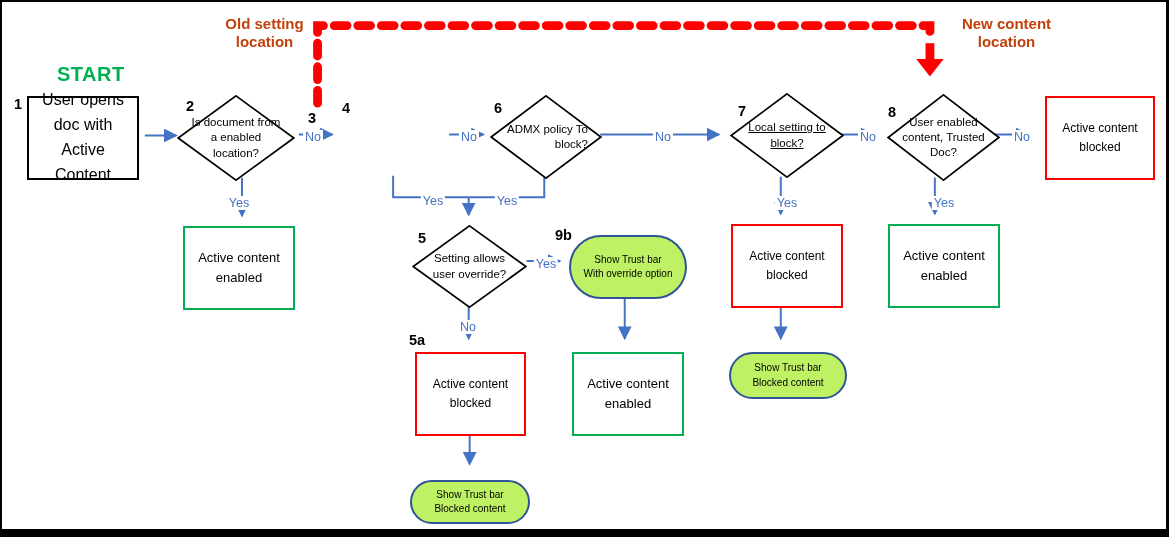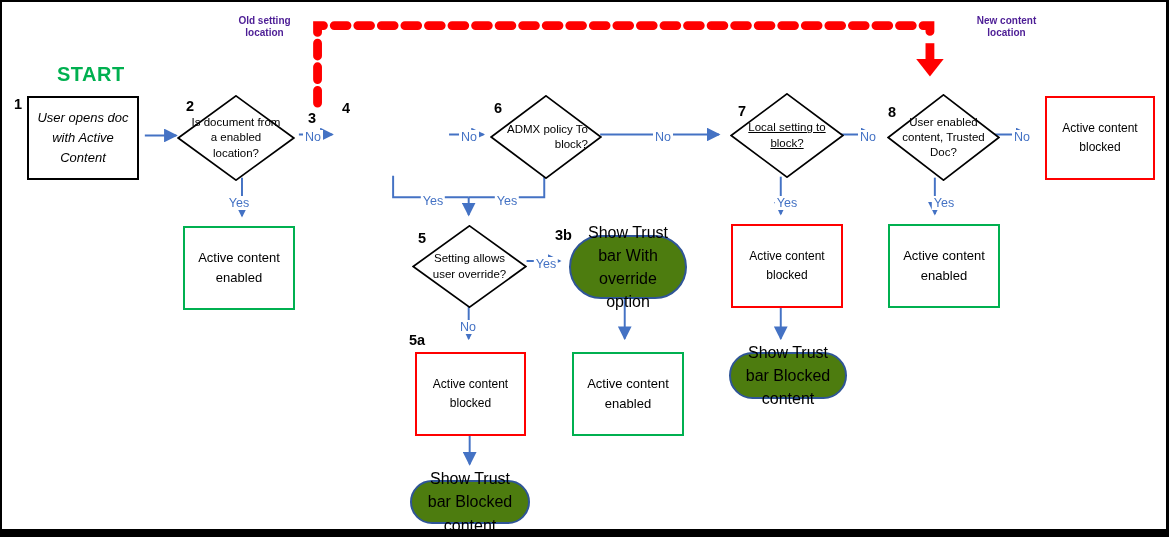--- a/index.html
+++ b/index.html
@@ -5,32 +5,32 @@
   html,body{margin:0;padding:0;background:#fff;}
   .canvas{
     position:relative;width:1169px;height:537px;background:#ffffff;
     border:2px solid #000;border-right-width:3px;border-bottom-width:8px;
     box-sizing:border-box;overflow:hidden;
     font-family:"Liberation Sans",sans-serif;color:#000;
   }
   svg.connectors{position:absolute;left:0;top:0;width:100%;height:100%;z-index:1;}
   .node{position:absolute;box-sizing:border-box;display:flex;align-items:center;
     justify-content:center;text-align:center;z-index:2;background:#fff;}
-  .box-black{border:2px solid #000;font-size:13px;line-height:1.55;font-style:italic;}
+  .box-black{border:2px solid #000;font-size:16px;line-height:1.55;}
   .box-red{border:2px solid #ff0000;font-size:12px;line-height:1.55;justify-content:flex-end;}
   .box-green{border:2px solid #00b050;font-size:13px;line-height:1.55;}
-  .stadium{background:#4d7c0f;border:2px solid #2f5597;font-size:16px;line-height:1.45;}
+  .stadium{background:#bef264;border:2px solid #2f5597;font-size:10px;line-height:1.45;}
   .diamond{position:absolute;z-index:2;display:flex;align-items:center;justify-content:center;
     text-align:center;background:transparent;}
   .diamond svg{position:absolute;left:0;top:0;width:100%;height:100%;}
   .diamond .dtext{position:relative;font-size:11.5px;line-height:1.32;z-index:1;}
   .num{position:absolute;font-weight:bold;font-size:14.5px;color:#000;z-index:3;}
   .edge-label{position:absolute;transform:translate(-50%,-50%);color:#4472c4;
     background:#fff;font-size:12.5px;padding:0 2px;z-index:3;white-space:nowrap;}
-  .red-caption{position:absolute;color:#4c1d95;font-weight:bold;font-size:10px;
+  .red-caption{position:absolute;color:#c2410c;font-weight:bold;font-size:15px;
     line-height:1.23;text-align:center;z-index:3;}
   .start-label{position:absolute;color:#00b050;font-weight:bold;font-size:20px;
     letter-spacing:.5px;z-index:3;}
 </style>
 </head>
 <body>
 
 <div class="canvas">
 
   <svg class="connectors" viewBox="0 0 1169 537" xmlns="http://www.w3.org/2000/svg">
@@ -74,21 +74,21 @@
     <div>New content</div>
     <div>location</div>
   </div>
 
   <div class="num" style="left:12px;top:94px;">1</div>
   <div class="num" style="left:184px;top:96px;">2</div>
   <div class="num" style="left:306px;top:108px;">3</div>
   <div class="num" style="left:340px;top:98px;">4</div>
   <div class="num" style="left:416px;top:228px;">5</div>
   <div class="num" style="left:407px;top:330px;">5a</div>
-  <div class="num" style="left:553px;top:225px;">3b</div>
+  <div class="num" style="left:553px;top:225px;">9b</div>
   <div class="num" style="left:492px;top:98px;">6</div>
   <div class="num" style="left:736px;top:101px;">7</div>
   <div class="num" style="left:886px;top:102px;">8</div>
 
   <div class="edge-label" style="left:311px;top:135px;">No</div>
   <div class="edge-label" style="left:237px;top:201px;">Yes</div>
   <div class="edge-label" style="left:467px;top:135px;">No</div>
   <div class="edge-label" style="left:431px;top:199px;">Yes</div>
   <div class="edge-label" style="left:505px;top:199px;">Yes</div>
   <div class="edge-label" style="left:661px;top:135px;">No</div>

